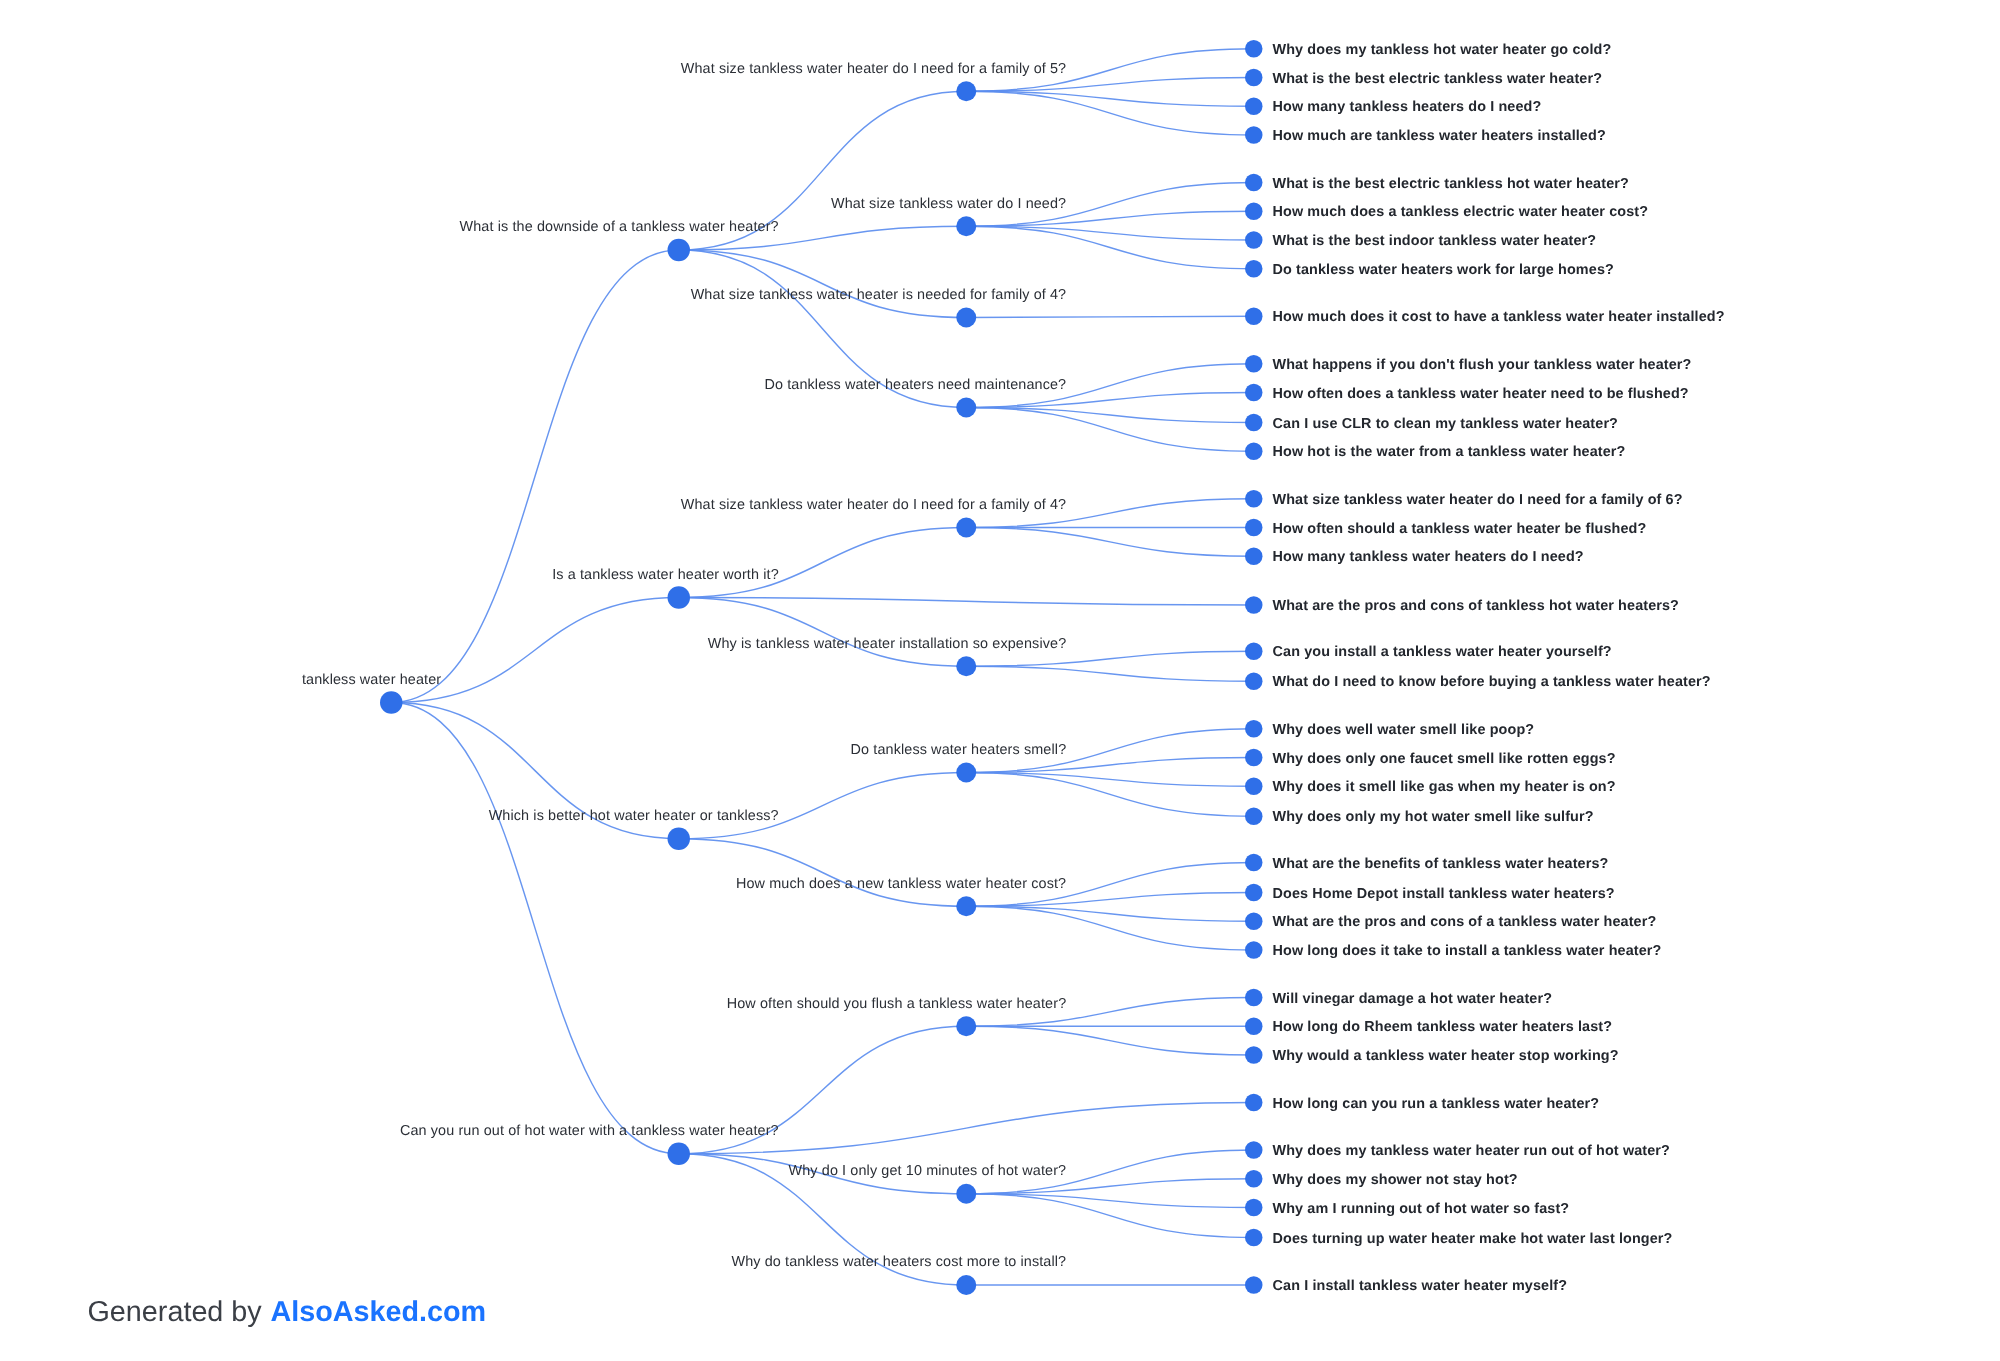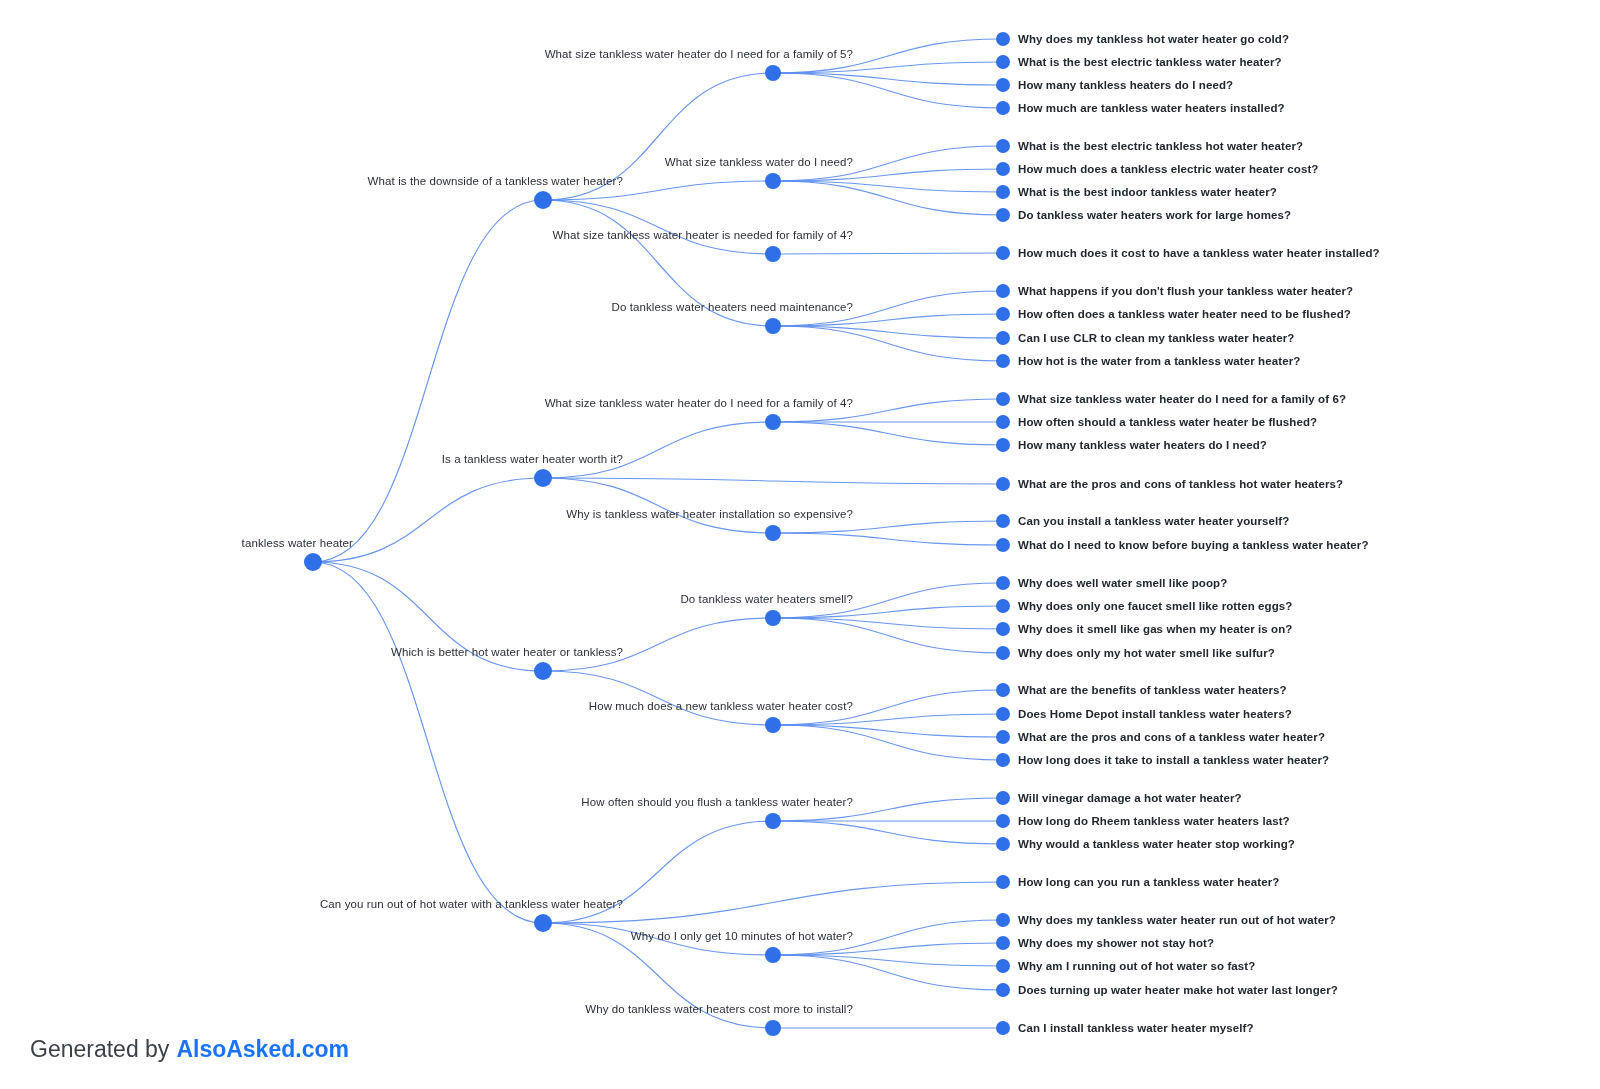--- a/index.html
+++ b/index.html
@@ -51,20 +51,21 @@
     left: 30px;
     bottom: 28px;
     font-family: "Liberation Sans", sans-serif;
     font-size: 23px;
     line-height: 1;
     white-space: nowrap;
   }
   #footer .gen-text {
     color: #3b3f46;
     font-weight: 400;
+    margin-left: 40px;
   }
   #footer .brand-text {
     color: #1a73ff;
     font-weight: 700;
     margin-left: 7px;
   }
 </style>
 </head>
 <body>
 

